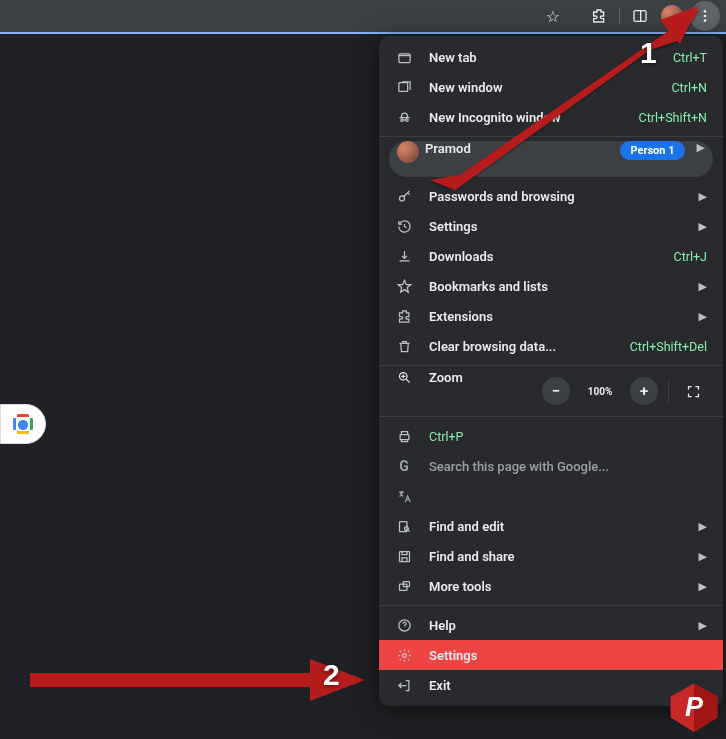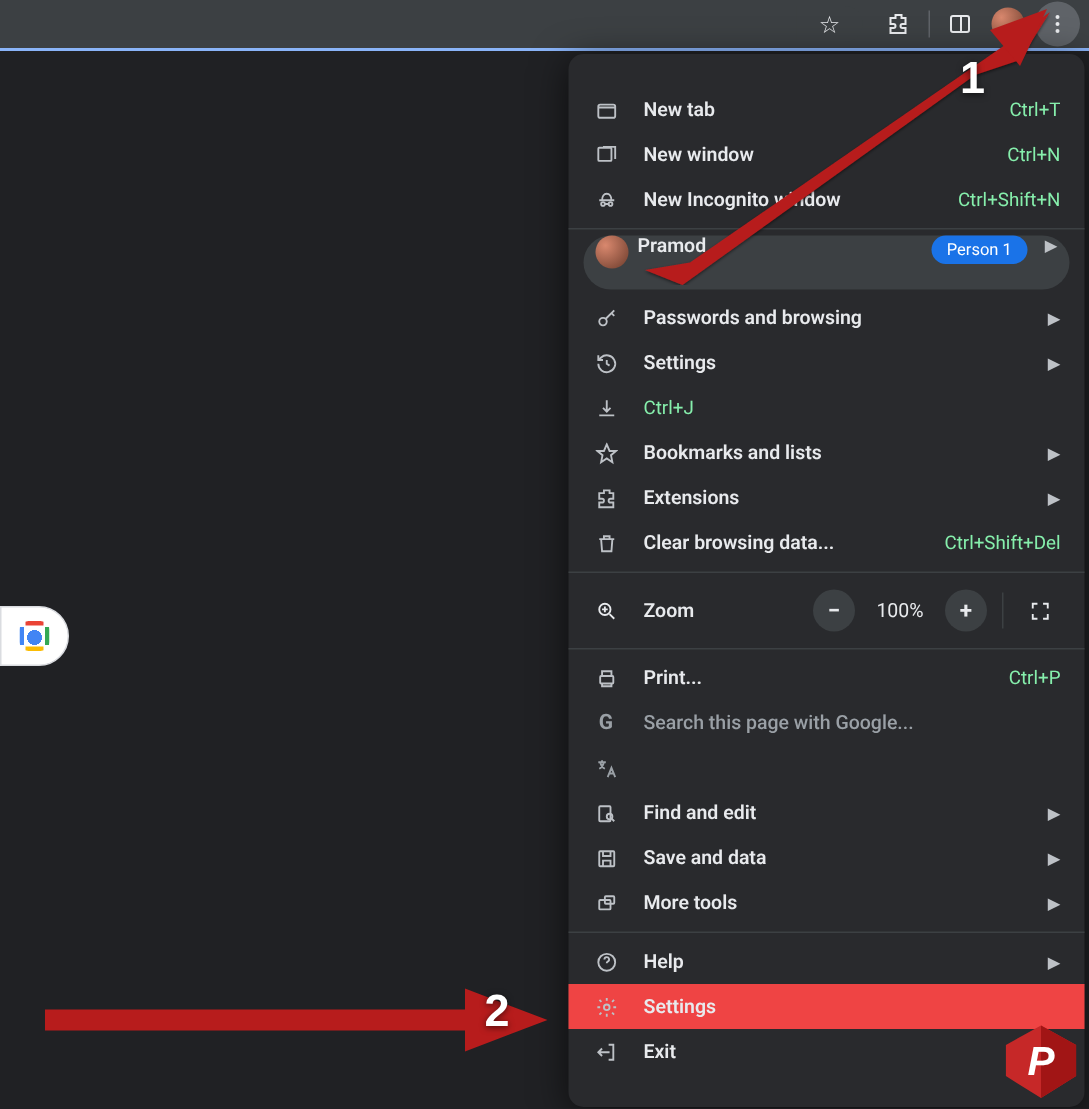--- a/index.html
+++ b/index.html
@@ -79,21 +79,21 @@
 
   
   .menu {
     position: absolute;
     top: 36px;
     right: 3px;
     width: 344px;
     background: #292a2d;
     border-radius: 10px;
     box-shadow: 0 4px 24px rgba(0,0,0,.6);
-    padding: 22px 0;
+    padding: 6px 0;
     font-size: 13px;
   }
   .sect-sep {
     height: 1px; background: #3c4043; margin: 4px 0;
   }
   .row {
     display: flex; align-items: center;
     height: 30px;
     padding: 0 16px;
     gap: 16px;
@@ -121,41 +121,41 @@
     border-radius: 18px;
     gap: 6px;
   }
   .profile-row .avatar {
     width: 22px; height: 22px; border-radius: 50%;
     background: radial-gradient(circle at 30% 30%, #d9886e, #6b3b2b);
   }
   .profile-row .name { flex: 1; font-weight: 600; }
   .badge {
     background: #1a73e8; color: #fff;
-    font-size: 11px; font-weight: 400;
+    font-size: 11px; font-weight: 700;
     padding: 3px 10px; border-radius: 12px;
   }
   .profile-row .arrow { color: #bdc1c6; font-size: 11px; margin-left: 6px; }
 
   
   .zoom-row {
-    display: flex; align-items: center;
+    display: flex; 
     height: 42px;
     padding: 0 16px;
     gap: 16px;
   }
   .zoom-row .icon { width: 18px; display:flex; justify-content:center; }
   .zoom-row .label { flex: 1; font-weight: 600; }
   .zoom-ctrls { display: flex; align-items: center; gap: 10px; }
   .zbtn {
     width: 28px; height: 28px; border-radius: 50%;
     background: #3c4043; display:flex; align-items:center; justify-content:center;
     font-weight: 700; font-size: 15px;
   }
-  .zpct { font-size: 13px; font-weight: 400; width: 40px; text-align:center; }
+  .zpct { font-size: 10px; font-weight: 700; width: 40px; text-align:center; }
   .zdiv { width:1px; height: 24px; background:#3c4043; }
   .fs-btn { width:28px; height:28px; display:flex; align-items:center; justify-content:center; }
 
   
   .anno { position: absolute; pointer-events: none; }
   .num {
     position: absolute; color:#fff;
     font: 700 30px/1 Arial, sans-serif;
     filter: drop-shadow(0 1px 2px rgba(0,0,0,.6));
   }
@@ -270,20 +270,21 @@
       </span>
     <span class="label">Settings</span>
     <span class="arrow">▶</span>
   </div>
   <div class="row">
     <span class="icon">
         <svg width="15" height="15" viewBox="0 0 24 24" fill="none" stroke="currentColor" stroke-width="2">
           <path d="M12 3v12M8 11l4 4 4-4M4 19h16"></path>
         </svg>
       </span>
+    <span class="label">Downloads</span>
     <span class="short">Ctrl+J</span>
   </div>
   <div class="row">
     <span class="icon">
         <svg width="15" height="15" viewBox="0 0 24 24" fill="none" stroke="currentColor" stroke-width="2">
           <path d="M12 2l3 7h7l-5.5 4.5L18 21l-6-4-6 4 1.5-7.5L2 9h7z"></path>
         </svg>
       </span>
     <span class="label">Bookmarks and lists</span>
     <span class="arrow">▶</span>
@@ -332,21 +333,20 @@
 
   <div class="sect-sep"></div>
 
   <div class="row">
     <span class="icon">
         <svg width="15" height="15" viewBox="0 0 24 24" fill="none" stroke="currentColor" stroke-width="2">
           <rect x="5" y="9" width="14" height="8" rx="1"></rect>
           <path d="M7 9V4h10v5M7 17v3h10v-3"></path>
         </svg>
       </span>
-    <span class="label">Print...</span>
     <span class="short">Ctrl+P</span>
   </div>
   <div class="row disabled">
     <span class="icon" style="font-weight:700;">G</span>
     <span class="label">Search this page with Google...</span>
   </div>
   <div class="row disabled">
     <span class="icon">
         <svg width="15" height="15" viewBox="0 0 24 24" fill="none" stroke="currentColor" stroke-width="2">
           <path d="M3 5h8M7 3v2M5 5c1 4 3 6 5 7M9 5c-1 4-3 6-5 7M13 21l4-10 4 10M14.5 17h5"></path>
@@ -364,21 +364,21 @@
     <span class="label">Find and edit</span>
     <span class="arrow">▶</span>
   </div>
   <div class="row">
     <span class="icon">
         <svg width="15" height="15" viewBox="0 0 24 24" fill="none" stroke="currentColor" stroke-width="2">
           <rect x="4" y="4" width="16" height="16" rx="1"></rect>
           <path d="M8 4v5h8V4M8 20v-6h8v6"></path>
         </svg>
       </span>
-    <span class="label">Save and data</span>
+    <span class="label">Find and share</span>
     <span class="arrow">▶</span>
   </div>
   <div class="row">
     <span class="icon">
         <svg width="15" height="15" viewBox="0 0 24 24" fill="none" stroke="currentColor" stroke-width="2">
           <rect x="4" y="8" width="12" height="10" rx="1"></rect>
           <rect x="10" y="4" width="10" height="8" rx="1"></rect>
         </svg>
       </span>
     <span class="label">More tools</span>

